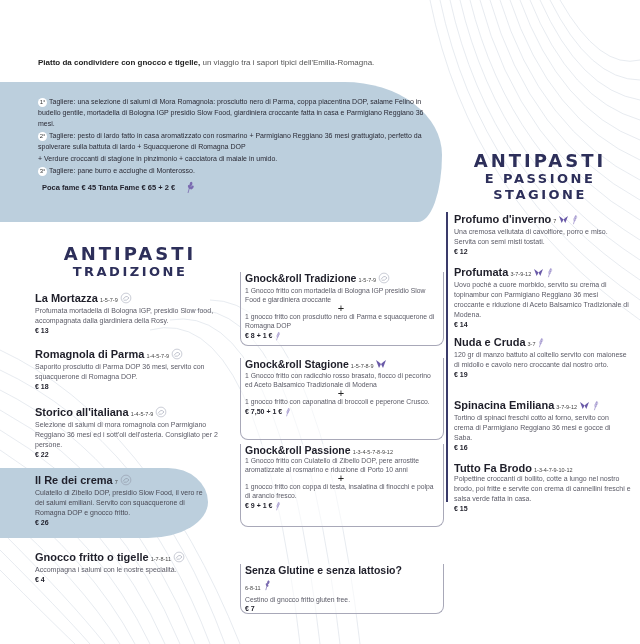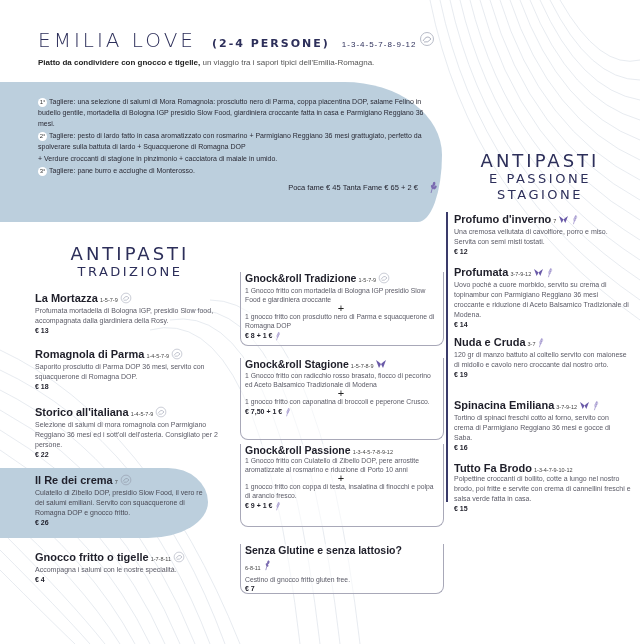--- a/index.html
+++ b/index.html
@@ -28,23 +28,23 @@
     .main-title { font-family: "DejaVu Sans", sans-serif; font-weight: 300; font-size: 20px; letter-spacing: 3px; color: #2d2f5a; }
     .sub-title { font-family: "DejaVu Sans", sans-serif; font-size: 11px; font-weight: bold; letter-spacing: 2px; color: #2d2f5a; margin-left: 16px; }
     .allergens-head { font-size: 8px; letter-spacing: 1px; color: #2d2f5a; margin-left: 12px; }
     .intro { position: absolute; left: 38px; top: 58px; font-size: 8px; color: #555; white-space: nowrap; text-align: right; }
     .intro b { color: #222; }
 
     .taglieri { position: absolute; left: 38px; top: 96px; width: 400px; }
     .taglieri h2 { font-size: 10.5px; font-weight: bold; color: #1f1f2a; margin-bottom: 6px; }
     .taglieri p { font-size: 7px; color: #2a2a35; line-height: 11px; }
     .num-badge { display: inline-block; width: 9px; height: 9px; border-radius: 50%; background: #ffffff; font-size: 6px; text-align: center; line-height: 9px; margin-right: 2px; color: #333; }
-    .price-line { font-size: 7.5px; font-weight: normal; margin-top: 4px; margin-left: 24px; color: #1f1f2a; text-align: right; }
-
-    .section-title { position: absolute; text-align: center; font-family: "DejaVu Sans", sans-serif; font-weight: 400; color: #2d2f5a; }
+    .price-line { font-size: 7.5px; font-weight: bold; margin-top: 4px; margin-left: 4px; color: #1f1f2a; }
+
+    .section-title { position: absolute; text-align: center; font-family: "DejaVu Sans", sans-serif; font-weight: 700; color: #2d2f5a; }
     .section-title .l1 { font-size: 18px; letter-spacing: 3px; display: block; }
     .section-title .l2 { font-size: 13px; letter-spacing: 2.5px; display: block; line-height: 15px; }
 
     .item { position: absolute; }
     .item .name { font-size: 11px; font-weight: bold; color: #1f1f2a; white-space: nowrap; }
     .item .alg { font-size: 5.5px; font-weight: normal; color: #444; margin-left: 2px; }
     .item .desc { font-size: 7px; color: #5a5a66; line-height: 10px; }
     .item .price { font-size: 7px; font-weight: bold; color: #1f1f2a; margin-top: 1px; }
 
     .card {
@@ -98,31 +98,20 @@
     <path d="M190 310 Q 300 300 340 644"></path>
     <path d="M210 300 Q 320 300 360 644"></path>
   </g>
 </svg>
 
 <div class="blob-top"></div>
 <div class="blob-re"></div>
 
 <div class="layer">
 
-  <div class="title-row">
-    <span class="main-title">EMILIA LOVE</span>
-    <span class="sub-title">(2-4 PERSONE)</span>
-    <span class="allergens-head">1-3-4-5-7-8-9-12</span>
-    <span class="icon-inline">
-      <svg width="16" height="16" viewBox="0 0 16 16">
-          <circle cx="8" cy="8" r="6.5" fill="none" stroke="#b8bcc8" stroke-width="1"></circle>
-          <path d="M4 10 Q8 3 12 8 Q9 12 5 11" fill="none" stroke="#9aa0b0" stroke-width="0.8"></path>
-        </svg>
-    </span>
-  </div>
   <div class="intro">
     <b>Piatto da condividere con gnocco e tigelle,</b><span> un viaggio tra i sapori tipici dell'Emilia-Romagna.</span>
   </div>
 
   <div class="taglieri">
     <p><span class="num-badge">1°</span><span>Tagliere: una selezione di salumi di Mora Romagnola: prosciutto nero di Parma, coppa piacentina DOP, salame Felino in budello gentile, mortadella di Bologna IGP presidio Slow Food, giardiniera croccante fatta in casa e Parmigiano Reggiano 36 mesi.</span></p>
     <p style="margin-top:1px"><span class="num-badge">2°</span><span>Tagliere: pesto di lardo fatto in casa aromatizzato con rosmarino + Parmigiano Reggiano 36 mesi grattugiato, perfetto da spolverare sulla battuta di lardo + Squacquerone di Romagna DOP</span></p>
     <p style="margin-top:1px">+ Verdure croccanti di stagione in pinzimonio + cacciatora di maiale in umido.</p>
     <p style="margin-top:1px"><span class="num-badge">3°</span><span>Tagliere: pane burro e acciughe di Monterosso.</span></p>
     <div class="price-line">
@@ -222,21 +211,21 @@
     <div class="desc">1 Gnocco fritto con Culatello di Zibello DOP, pere arrostite aromatizzate al rosmarino e riduzione di Porto 10 anni</div>
     <div class="plus">+</div>
     <div class="desc">1 gnocco fritto con coppa di testa, insalatina di finocchi e polpa di arancio fresco.</div>
     <div class="price"><span>€ 9 + 1 €</span><span class="icon-inline"><svg width="8" height="10" viewBox="0 0 10 14">
             <path d="M3 13 L6 2" stroke="#8a7ac0" stroke-width="0.8"></path>
             <ellipse cx="6" cy="4" rx="1.2" ry="2" fill="none" stroke="#8a7ac0" stroke-width="0.6"></ellipse>
             <ellipse cx="4.5" cy="7" rx="1.2" ry="2" fill="none" stroke="#8a7ac0" stroke-width="0.6"></ellipse>
           </svg></span></div>
   </div>
 
-  <div class="card" style="top:544px; height:50px;">
+  <div class="card" style="top:564px; height:50px;">
     <div class="name">Senza Glutine e senza lattosio?</div>
     <div><span class="alg" style="font-size:5.5px;margin-left:0">6-8-11</span><span class="icon-inline"><svg width="9" height="12" viewBox="0 0 10 14">
             <path d="M3 13 L6 2" stroke="#7a6ab0" stroke-width="0.8"></path>
             <ellipse cx="6" cy="4" rx="1.3" ry="2.2" fill="#7a6ab0" transform="rotate(20 6 4)"></ellipse>
             <ellipse cx="4.5" cy="7" rx="1.3" ry="2.2" fill="#7a6ab0" transform="rotate(-30 4.5 7)"></ellipse>
           </svg></span></div>
     <div class="desc">Cestino di gnocco fritto gluten free.</div>
     <div class="price">€ 7</div>
   </div>
 

